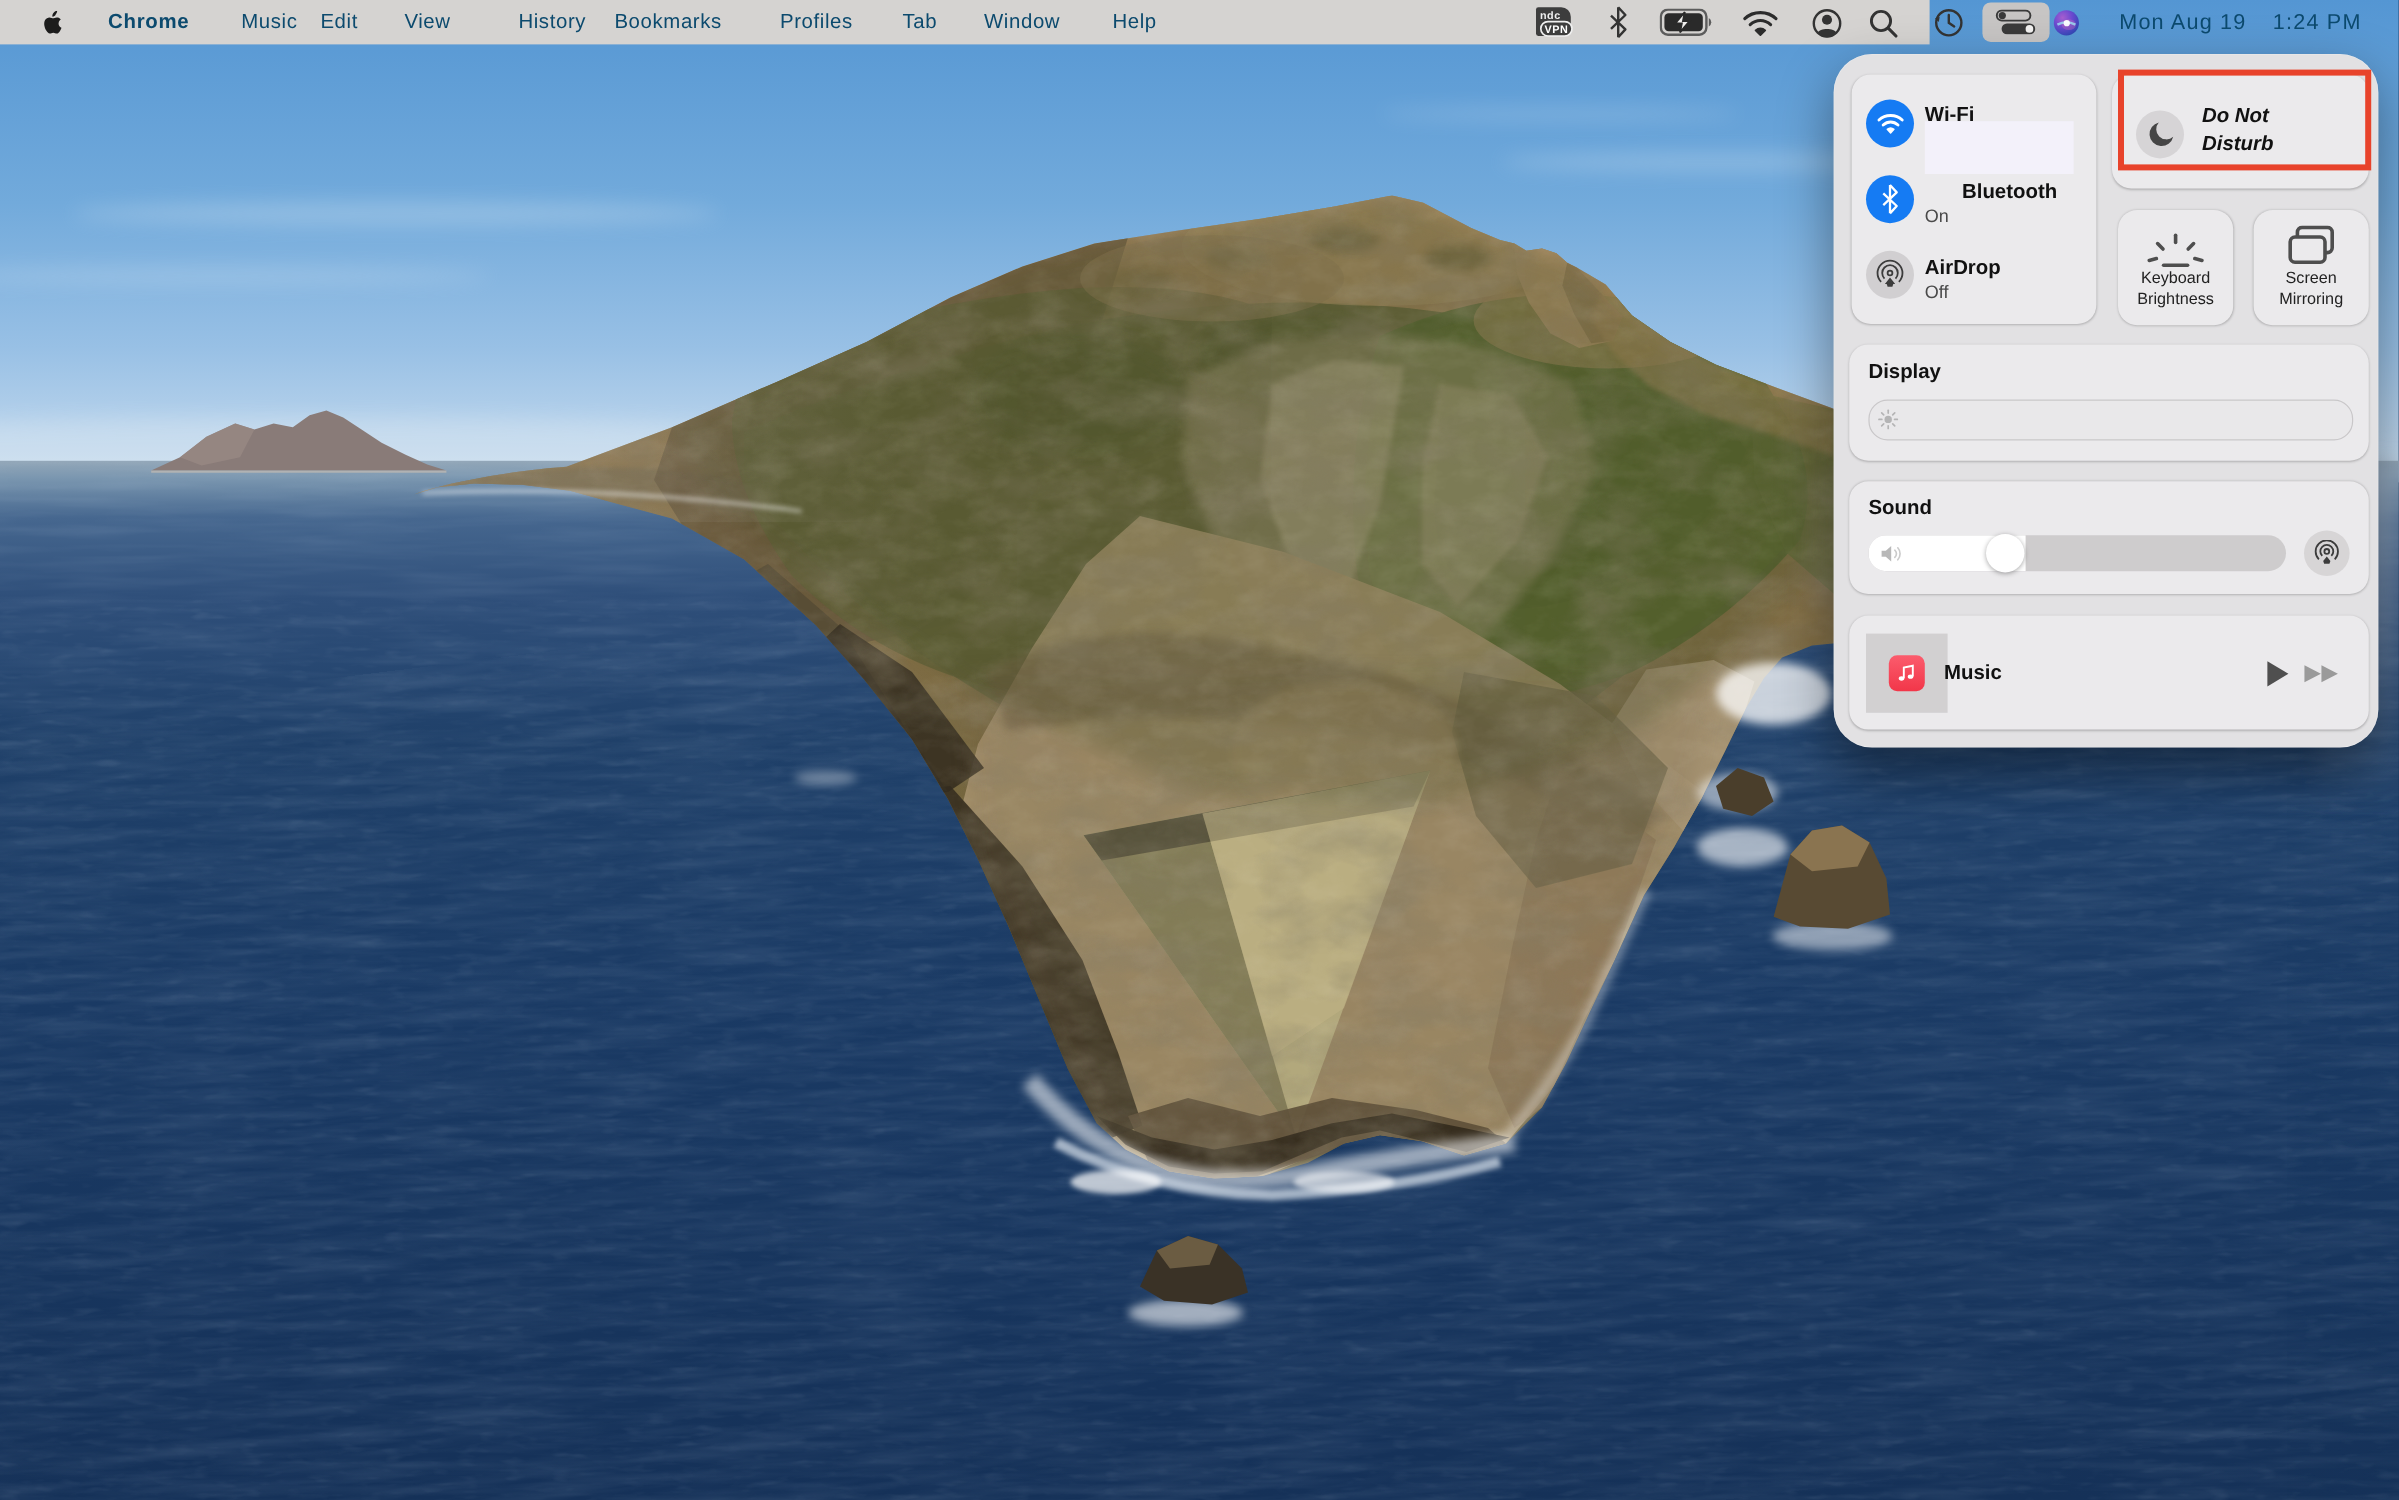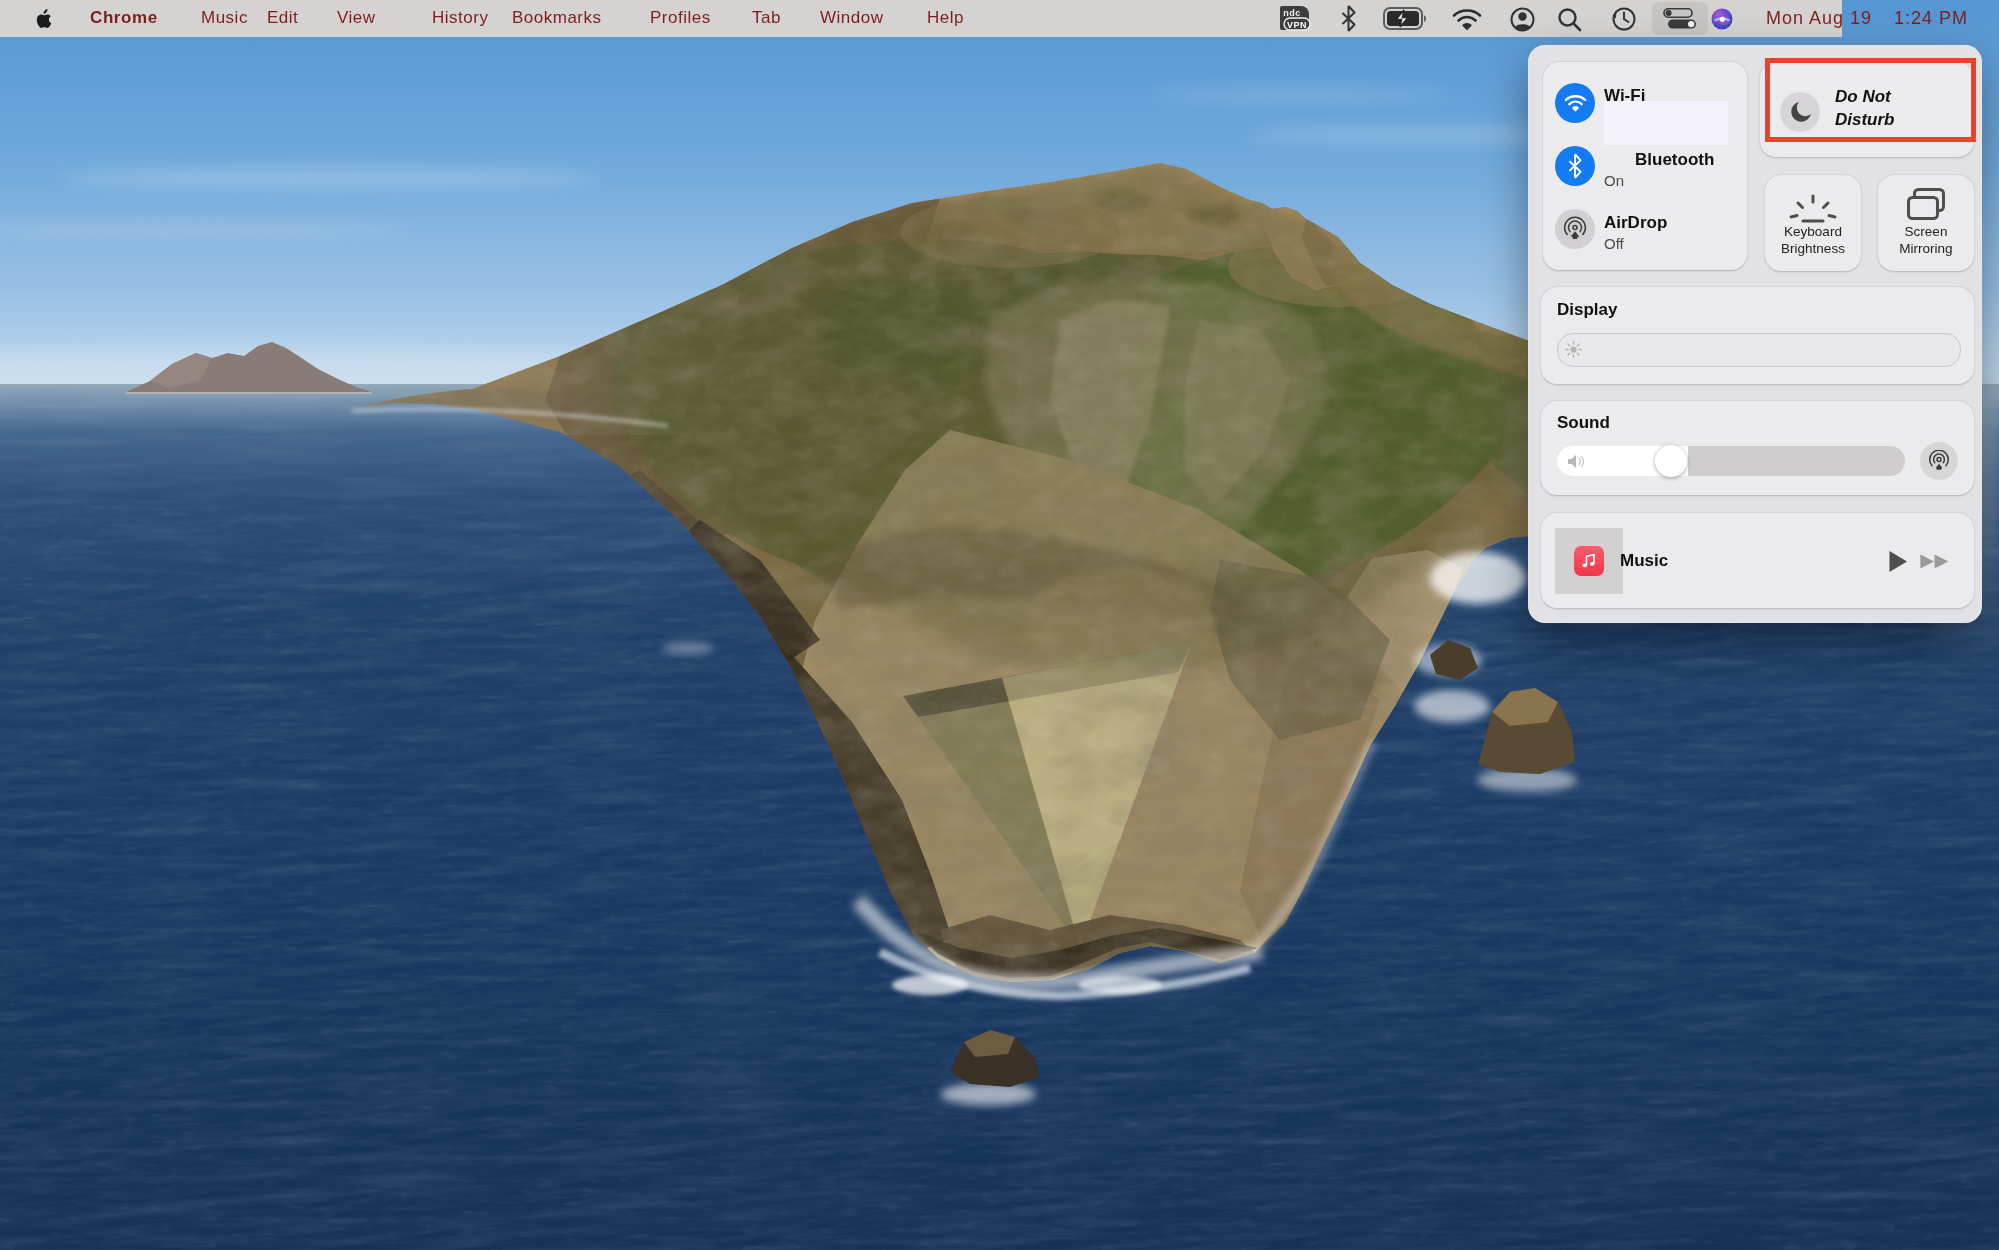--- a/index.html
+++ b/index.html
@@ -1,24 +1,24 @@
 <!DOCTYPE html>
 <html><head>
 <meta charset="utf-8">
 <style>
   html,body{margin:0;padding:0;width:1999px;height:1250px;overflow:hidden;
     font-family:"Liberation Sans",sans-serif;background:#16335a;}
   #stage{position:absolute;top:0;left:0;width:1999px;height:1250px;overflow:hidden;}
   #wall{position:absolute;top:0;left:0;}
   
-  #menubar{position:absolute;top:0;left:0;width:1842px;height:37px;background:#d5d3d1;
-    color:#7f1d1d;font-size:17px;}
+  #menubar{position:absolute;top:0;left:0;width:1608px;height:37px;background:#d5d3d1;
+    color:#0c4a6e;font-size:17px;}
   #menubar .mi{position:absolute;top:0;line-height:36px;white-space:nowrap;letter-spacing:0.5px;}
   
-  #panel{position:absolute;left:1528px;top:45px;width:454px;height:578px;border-radius:17px;
+  #panel{position:absolute;left:1528px;top:45px;width:454px;height:578px;border-radius:32px;
     background:#e2e1e3;box-shadow:0 18px 45px rgba(0,0,0,0.4), 0 0 0 0.5px rgba(255,255,255,0.35) inset;}
   .card{position:absolute;background:#ebeaec;border-radius:16px;box-shadow:0 0.5px 2px rgba(0,0,0,0.22);}
   .b{font-weight:bold;}
   .lbl{position:absolute;font-size:17px;font-weight:bold;color:#111;white-space:nowrap;}
   .sub{position:absolute;font-size:15px;color:#4a4a4a;white-space:nowrap;}
   .circ{position:absolute;border-radius:50%;}
 </style>
 </head>
 <body>
 <div id="stage">

